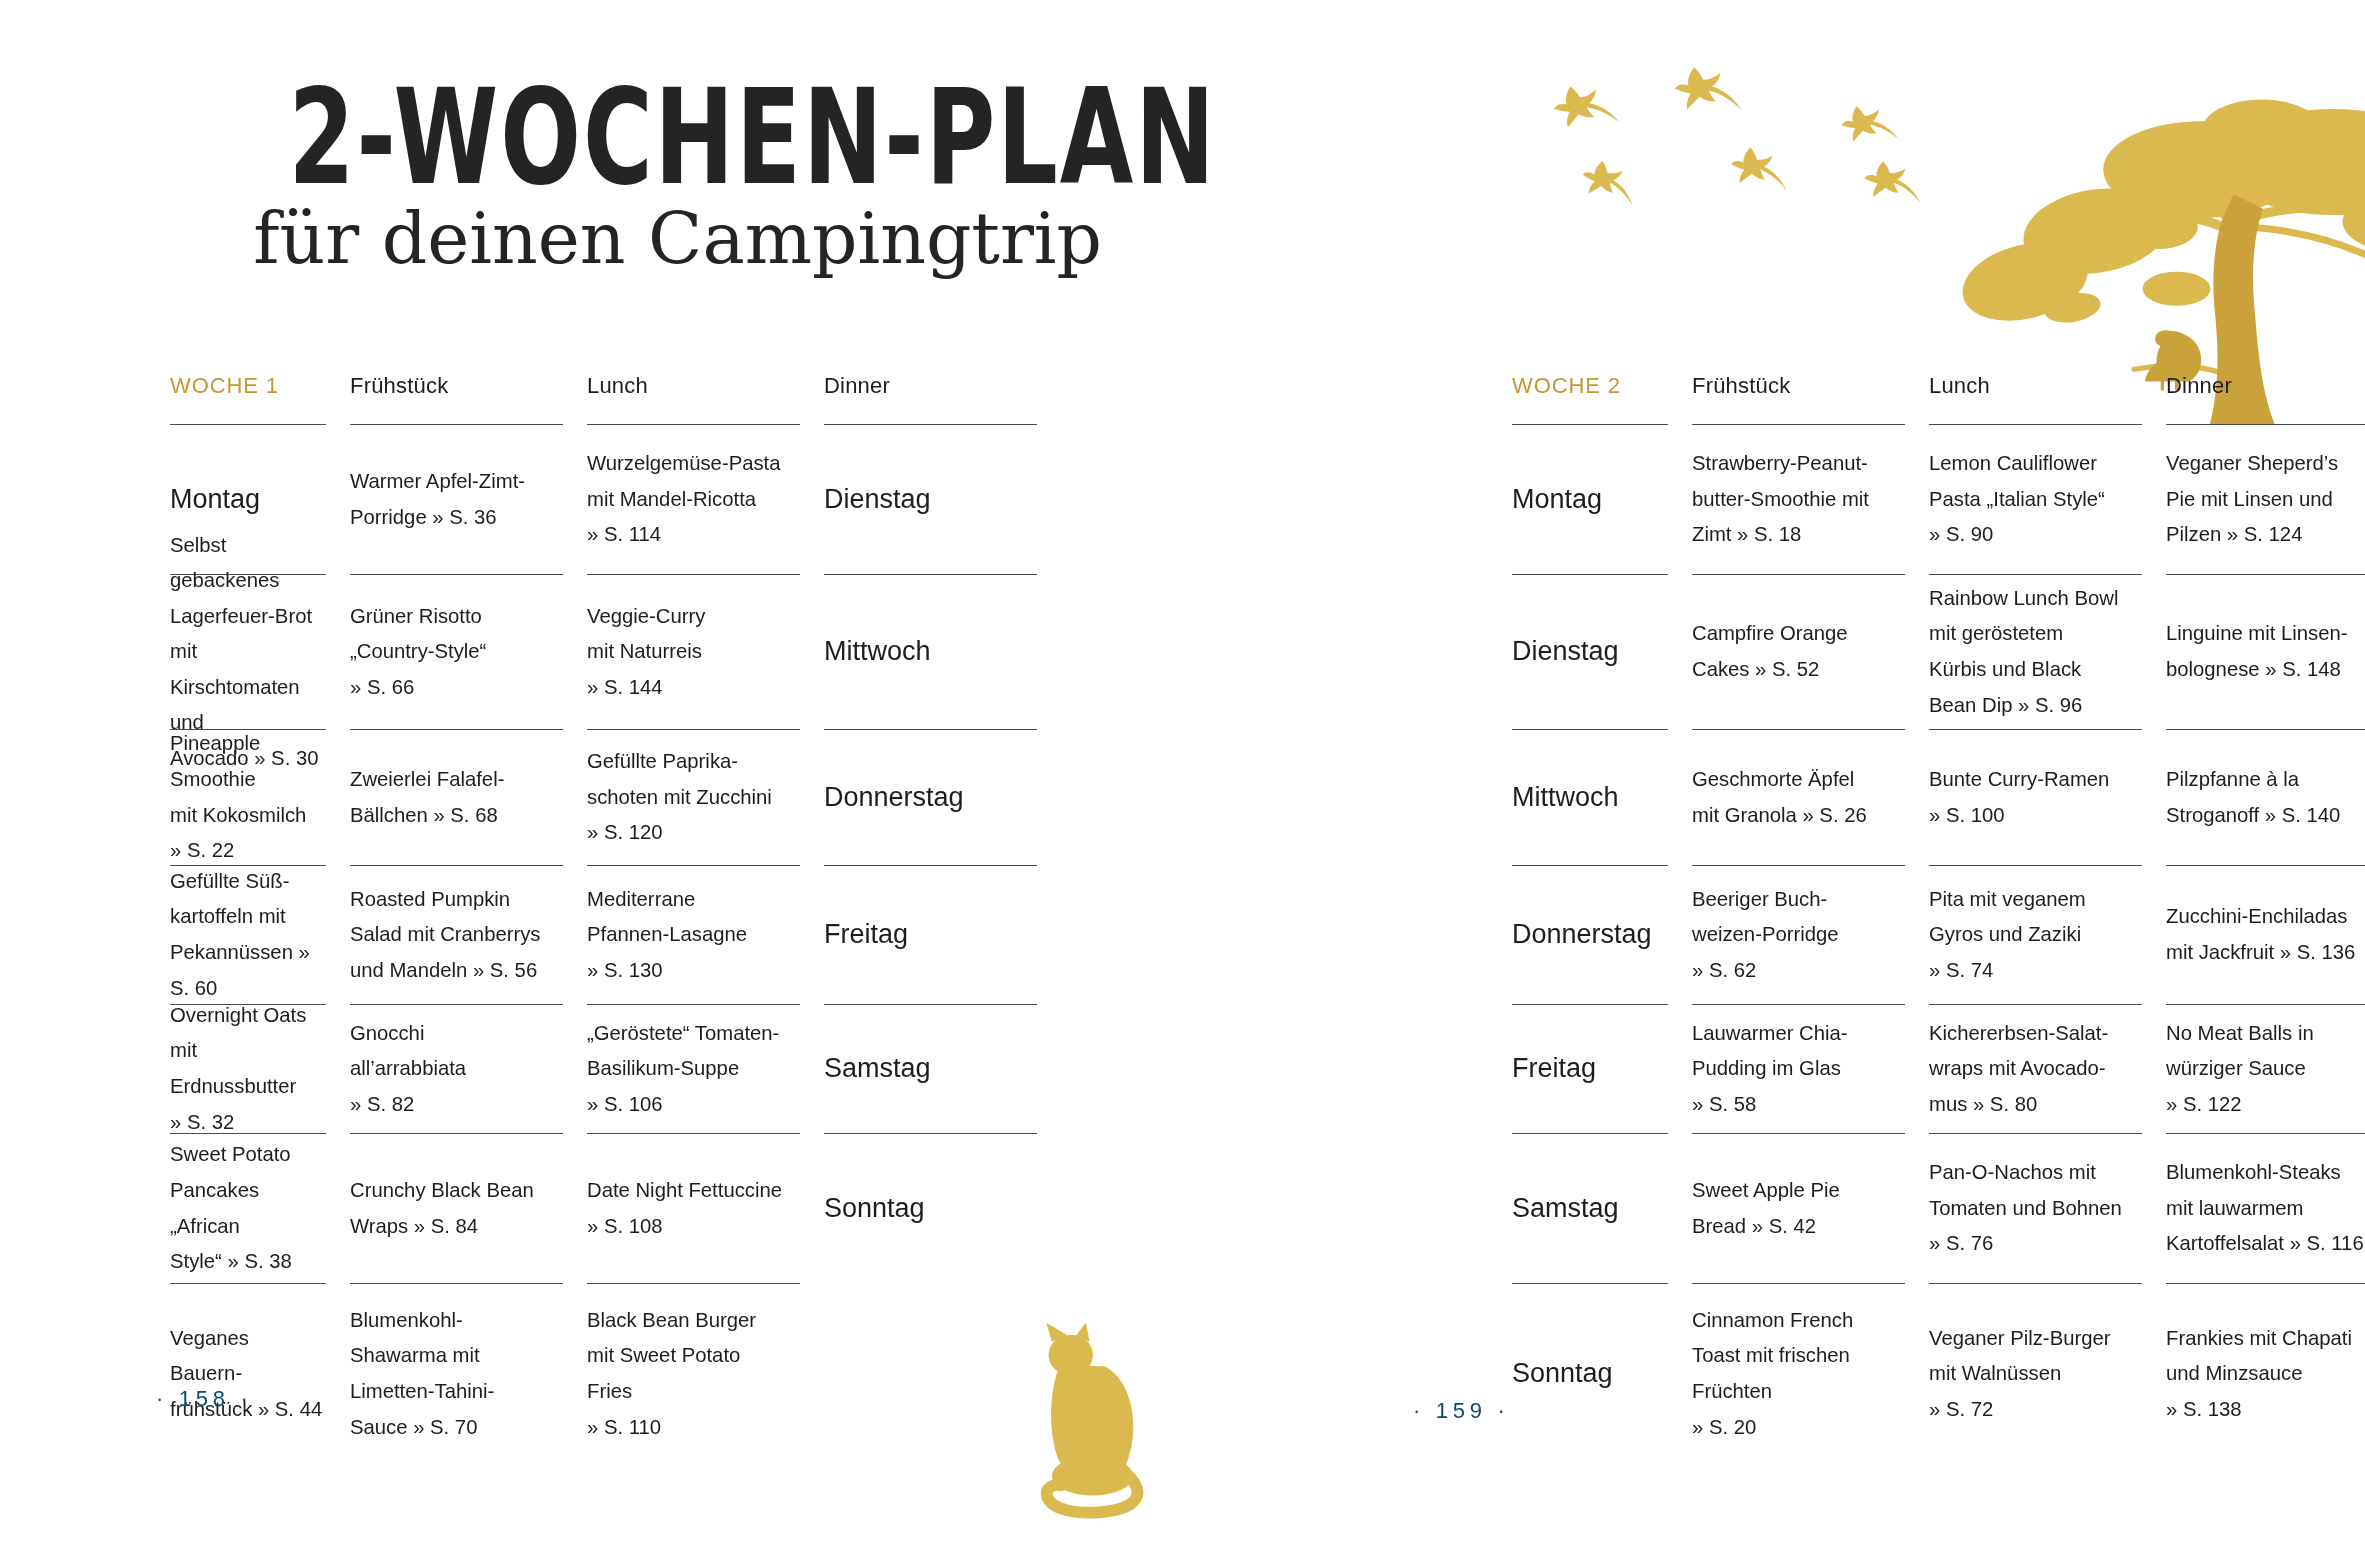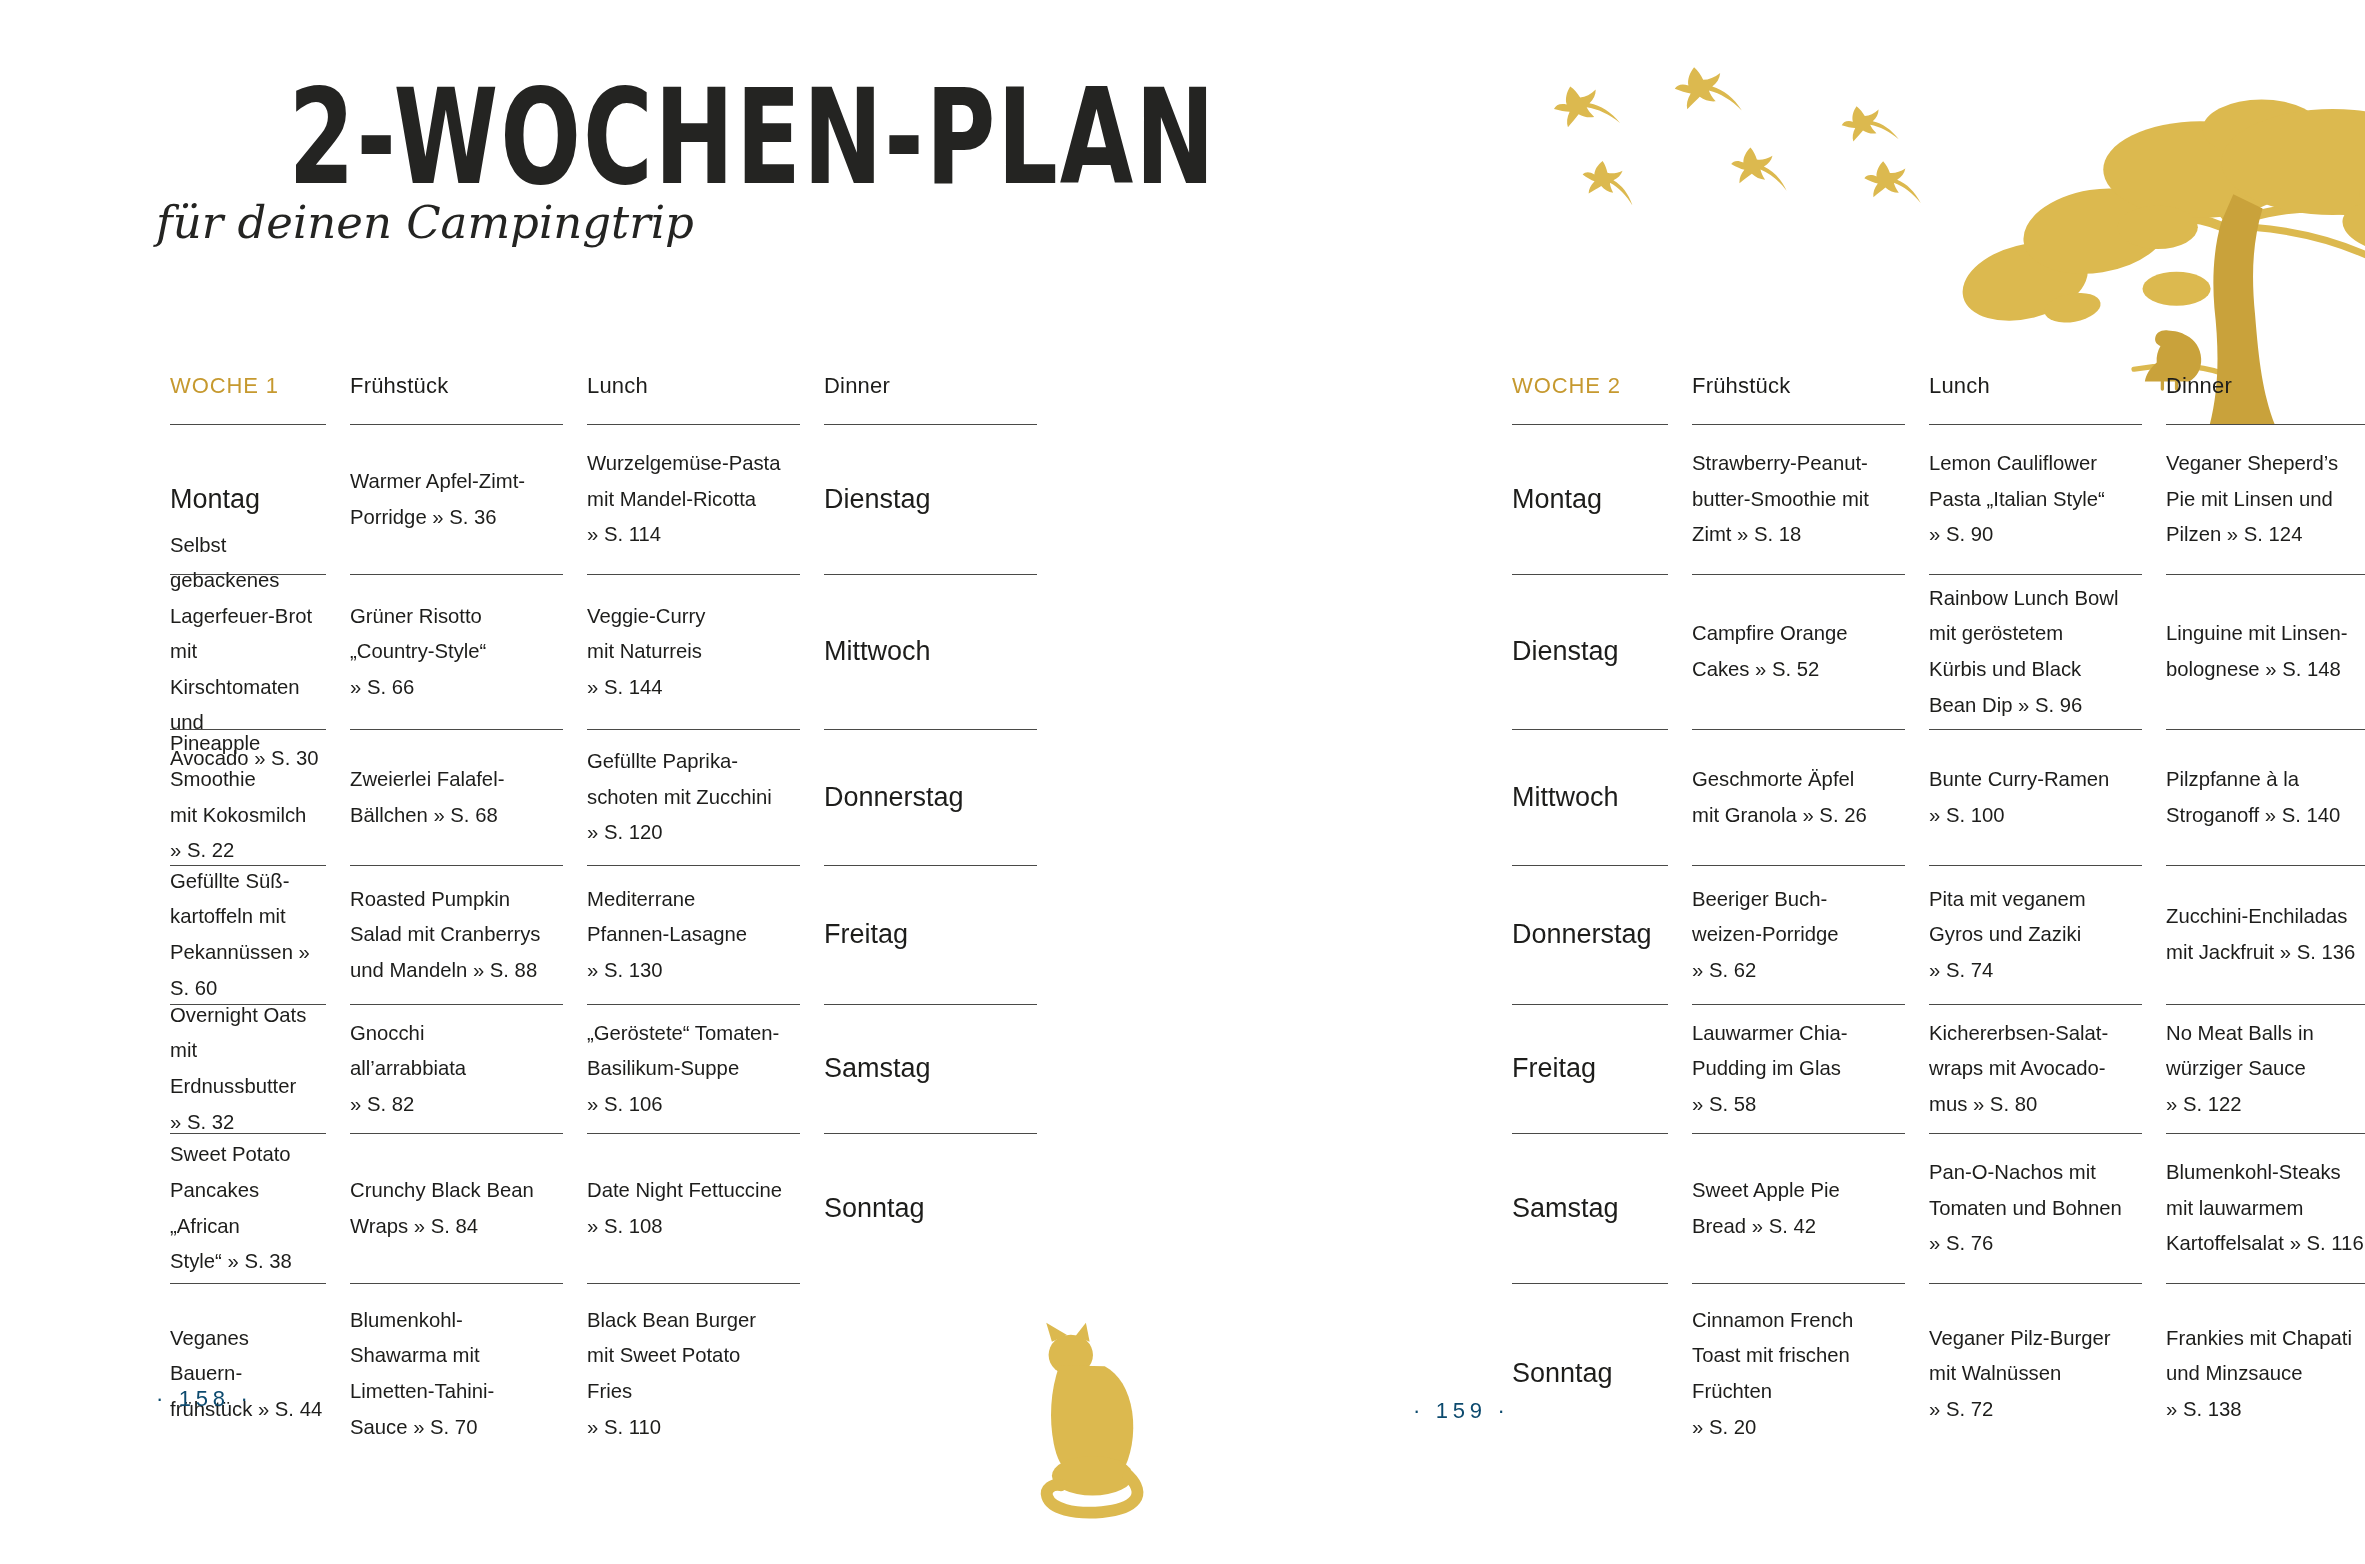--- a/index.html
+++ b/index.html
@@ -28,24 +28,23 @@
     font-weight:800;
     font-size:132px;
     line-height:1;
     letter-spacing:0.02em;
     transform:scaleX(0.72);
     color:#242422;
     white-space:nowrap;
   }
   .subtitle{
     position:absolute;left:156px;top:196px;width:946px;
-    text-align:left;
+    text-align:right;
     font-family:"DejaVu Serif", serif;
-    font-style:italic;
-    font-size:45px;
+    font-size:71px;
     line-height:1.2;
     color:#242422;
     white-space:nowrap;
   }
   
   .mtable{
     position:absolute;top:364px;
     display:grid;
     grid-template-columns:156px 213px 213px 213px;
     grid-template-rows:61px 150px 155px 136px 139px 129px 150px 180px;
@@ -197,21 +196,21 @@
     <div class="cell meal rb">Gefüllte Paprika-
 schoten mit Zucchini
 » S. 120</div>
 
     <div class="cell day rb">Donnerstag</div>
     <div class="cell meal rb">Gefüllte Süß-
 kartoffeln mit
 Pekannüssen » S. 60</div>
     <div class="cell meal rb">Roasted Pumpkin
 Salad mit Cranberrys
-und Mandeln » S. 88</div>
+und Mandeln » S. 56</div>
     <div class="cell meal rb">Mediterrane
 Pfannen-Lasagne
 » S. 130</div>
 
     <div class="cell day rb">Freitag</div>
     <div class="cell meal rb">Overnight Oats mit
 Erdnussbutter
 » S. 32</div>
     <div class="cell meal rb">Gnocchi
 all’arrabbiata

